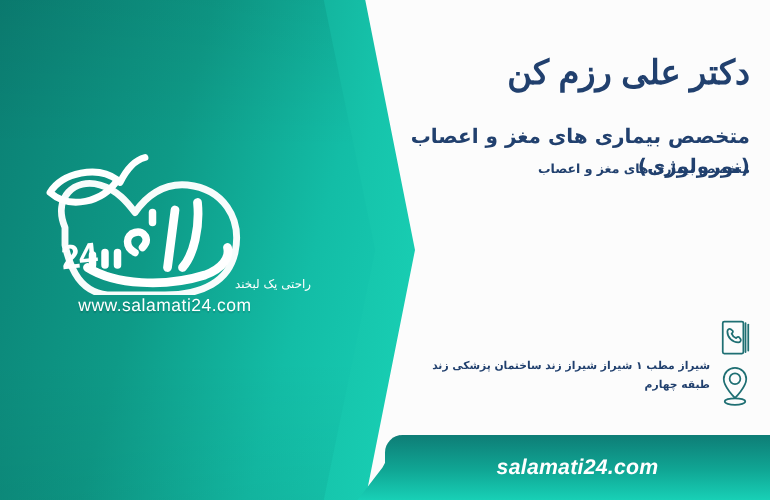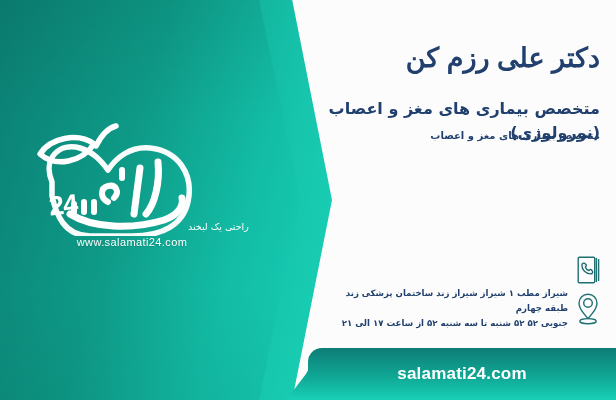--- a/index.html
+++ b/index.html
@@ -58,21 +58,21 @@
     left:12px;top:118px;
     width:240px;height:150px;
     z-index:5;
   }
   .logo-svg{display:block;width:240px;height:118px;}
   .logo-url{
     position:absolute;
     left:0;right:0;top:118px;
     text-align:center;
     color:#ffffff;
-    font-size:11px;
+    font-size:14px;
     letter-spacing:.4px;
     font-family:"Liberation Sans",sans-serif;
     text-shadow:0 1px 1px rgba(0,0,0,.14);
   }
 
   
   .right-col{
     position:absolute;
     left:300px;top:0;
     width:316px;height:400px;
@@ -146,21 +146,21 @@
     font-family:"DejaVu Sans",sans-serif;
   }
 
   
   .footer-bar{
     position:absolute;
     left:308px;bottom:0;
     width:308px;height:52px;
     background:linear-gradient(180deg,#0e7d76 0%,#10a795 55%,#18d0b6 100%);
     border-top-left-radius:14px;
-    display:flex;align-items:center;justify-content:center;
+    display:flex;align-items:center;justify-content:center;font-style:italic;
   }
   .footer-bar .site{
     color:#ffffff;
     font-size:17px;
     font-weight:bold;
     letter-spacing:.2px;
     font-family:"Liberation Sans",sans-serif;
     direction:ltr;
   }
 
@@ -251,21 +251,20 @@
           <path d="M12 2.2 C7 2.2 3 6.2 3 11.2 C3 17.6 12 26.4 12 26.4
                    C12 26.4 21 17.6 21 11.2 C21 6.2 17 2.2 12 2.2 Z"></path>
           <circle cx="12" cy="11" r="4.3"></circle>
           <ellipse cx="12" cy="29.2" rx="8.2" ry="2.6"></ellipse>
         </g>
       </svg>
     </div>
 
     <div class="address">
       <div>شیراز مطب ۱ شیراز شیراز زند ساختمان پزشکی زند طبقه چهارم</div>
-      <div>جنوبی ۵۲ ۵۲ شنبه تا سه شنبه ۵۲ از ساعت ۱۷ الی ۲۱</div>
     </div>
   </div>
 
   <div class="footer-nub"></div>
   <div class="footer-bar">
     <span class="site">salamati24.com</span>
   </div>
 
 </div>
 

